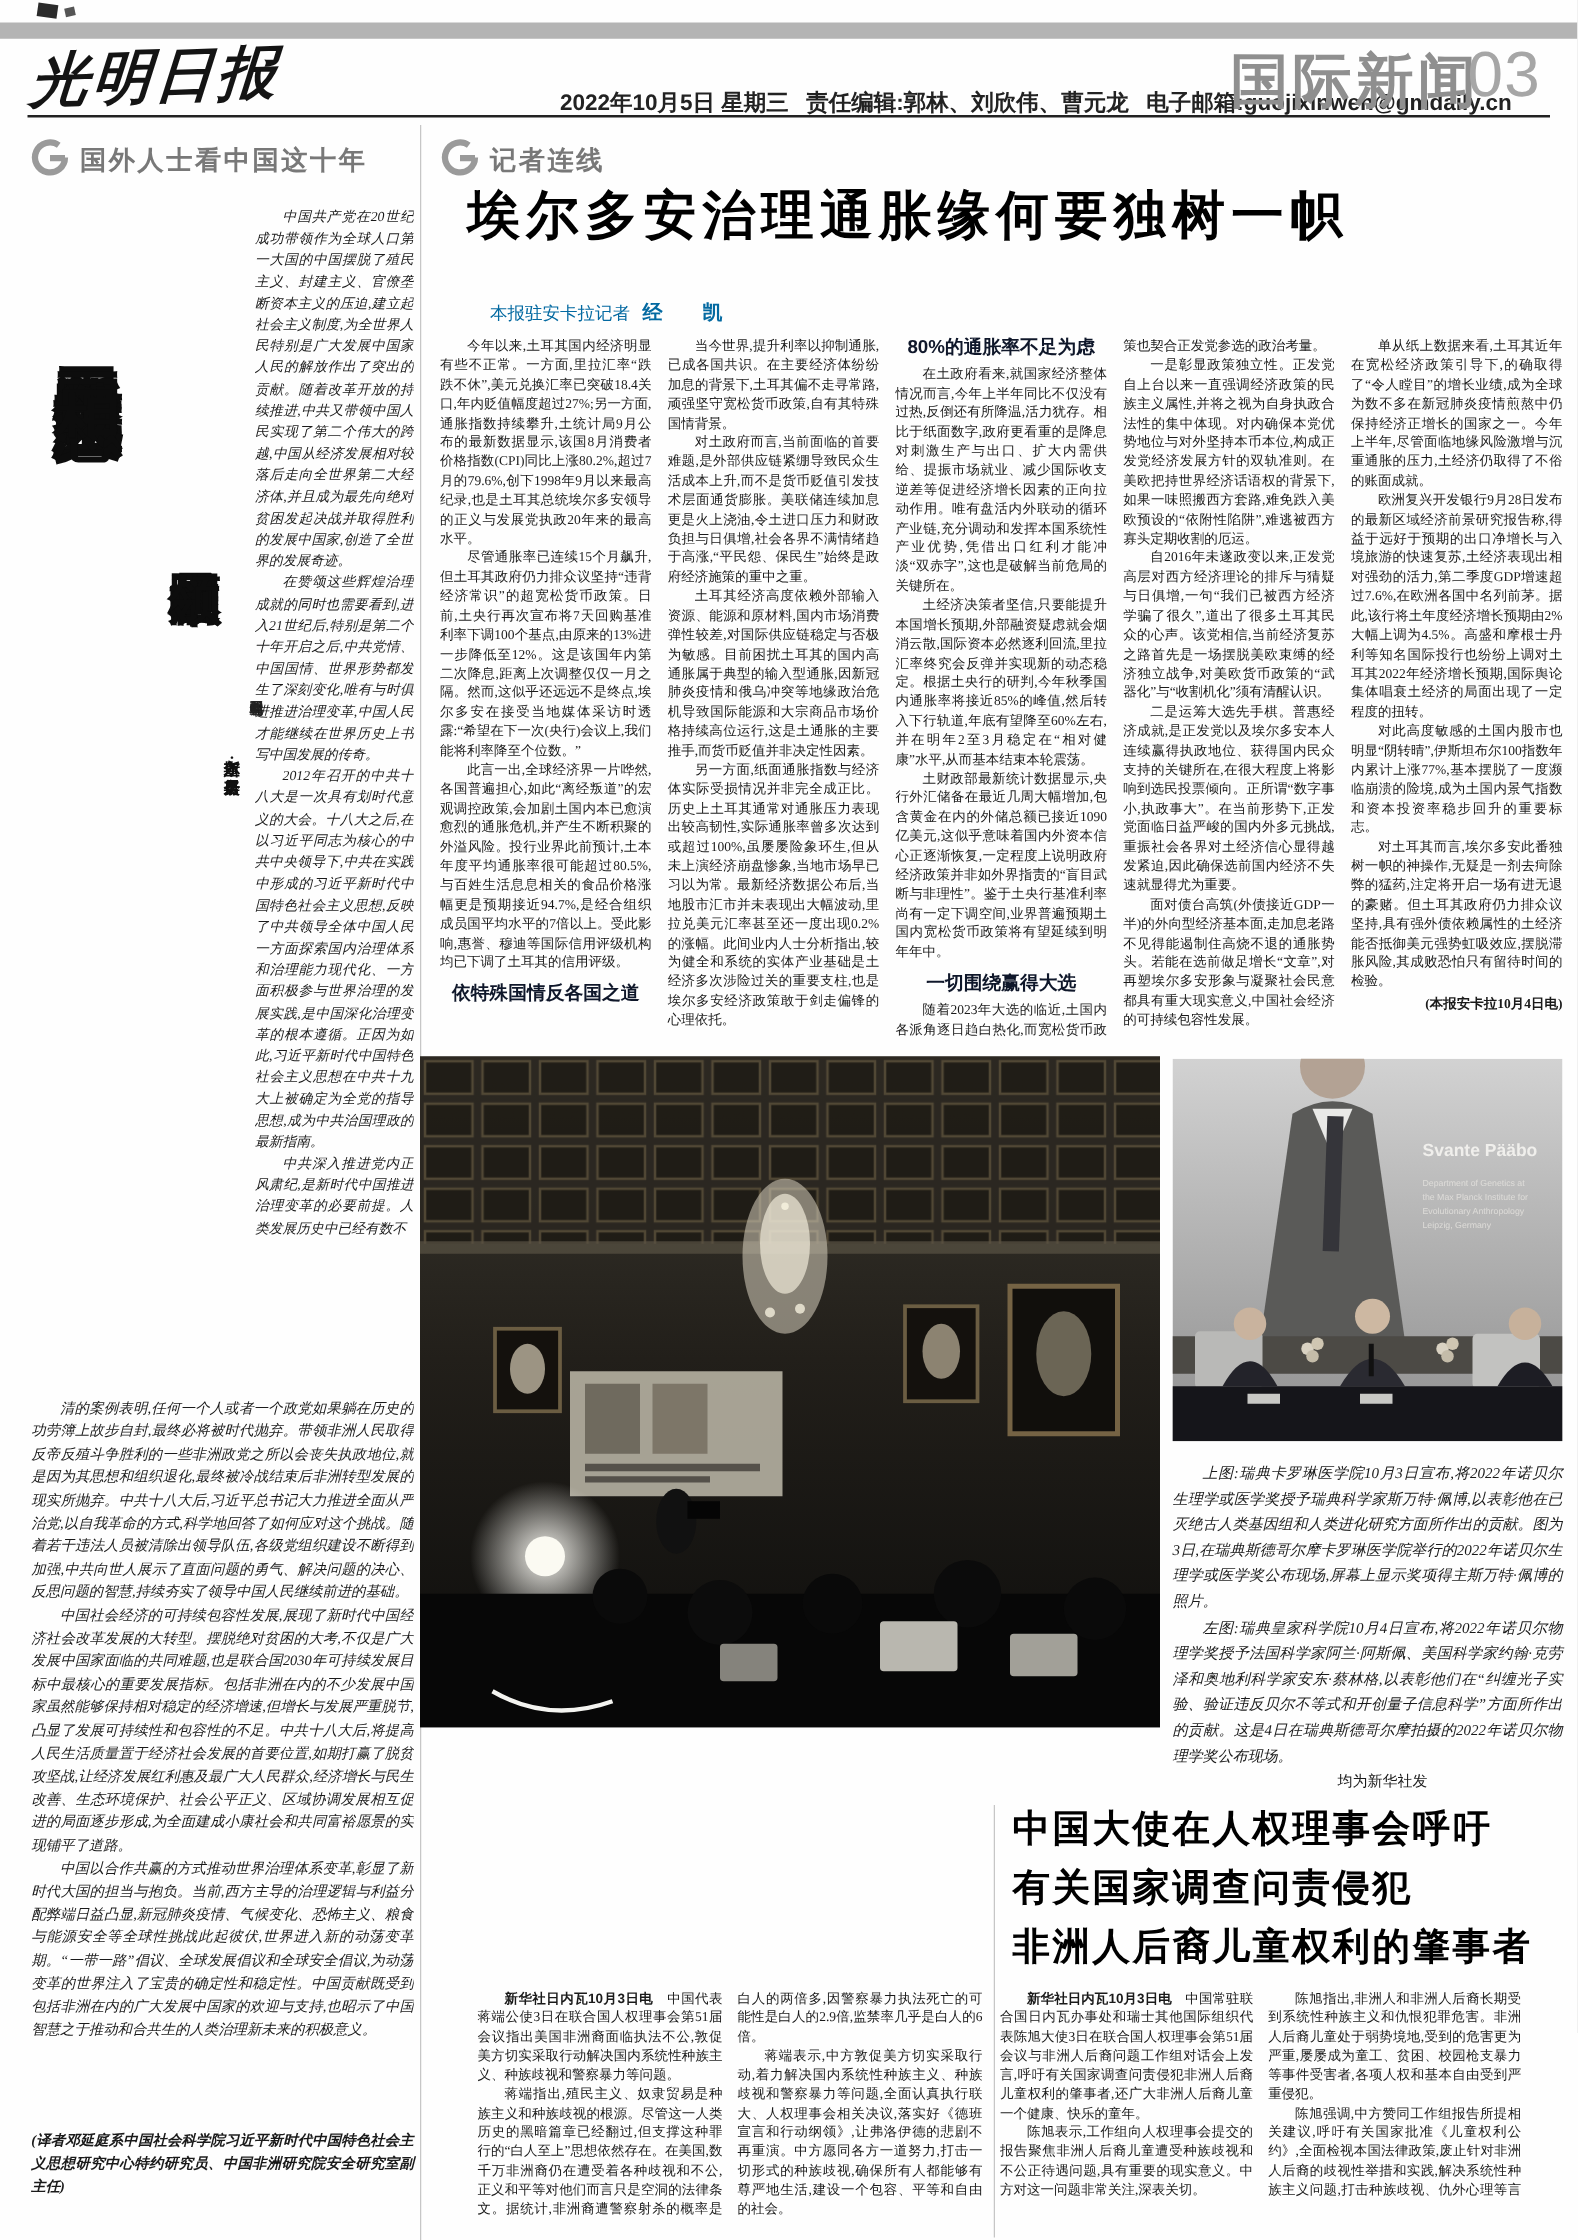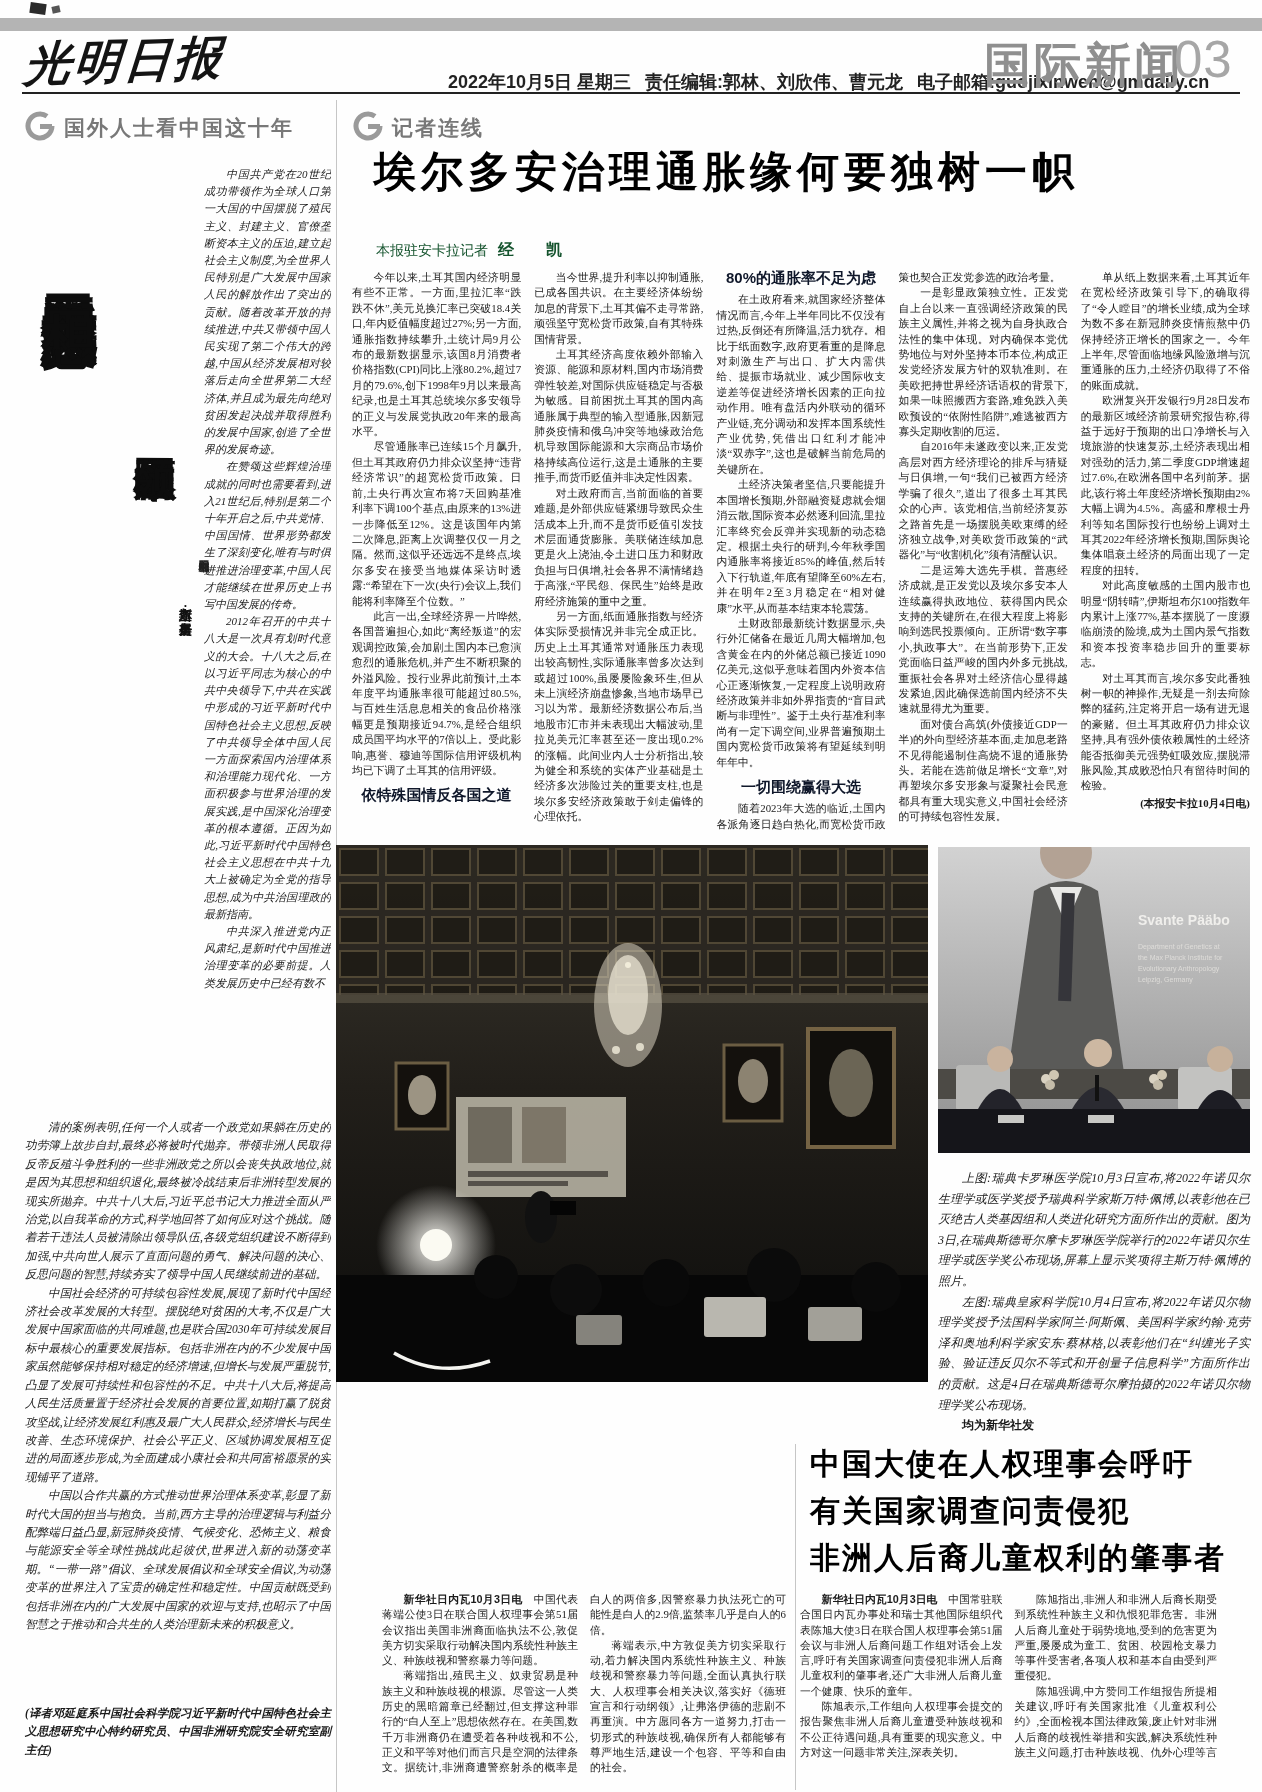--- a/index.html
+++ b/index.html
@@ -36,35 +36,35 @@
                 font-size:13px;font-weight:bold;color:#111;}
   #left-colnarrow{left:204px;top:166px;width:127px;height:946px;overflow:hidden;
                   font-size:11px;line-height:17.2px;text-align:justify;}
   #left-colwide{left:25px;top:1118px;width:306px;height:582px;overflow:hidden;
                 font-size:11.5px;line-height:18.4px;text-align:justify;}
   #left-colnarrow p,#left-colwide p{margin:0;text-indent:2em;}
   #left-footnote{left:25px;top:1704px;width:306px;font-size:11.5px;line-height:18.4px;
                  font-weight:bold;text-align:justify;}
   
   #main-headline{left:374px;top:144px;font-size:42px;font-weight:bold;letter-spacing:5px;color:#000;}
-  #main-byline{left:376px;top:240px;font-size:14px;color:#14532d;}
+  #main-byline{left:392px;top:240px;font-size:14px;color:#0369a1;}
   #main-byline b{font-size:16px;margin-left:10px;letter-spacing:8px;}
   #erdogan-body{left:352px;top:270px;width:898px;height:568px;overflow:hidden;
                 column-count:5;column-gap:13px;column-fill:auto;
                 font-size:10.8px;line-height:15.4px;text-align:justify;}
   #erdogan-body p{margin:0;text-indent:2em;}
   #erdogan-body h3{margin:9px 0 7px 0;font-size:15px;text-align:center;text-indent:0;
                    font-family:"Liberation Sans","DejaVu Sans",sans-serif;color:#0f172a;}
   #erdogan-body p.end-note{text-align:right;font-weight:bold;text-indent:0;margin-top:2px;}
   
   #photo-hall{left:336px;top:845px;width:592px;height:537px;}
   #photo-nobel{left:938px;top:847px;width:312px;height:306px;}
   #captions{left:938px;top:1168px;width:312px;font-size:12px;line-height:20.6px;text-align:justify;}
   #captions p{margin:0;text-indent:2em;}
-  #photo-credit{text-align:left;font-weight:bold;font-style:normal;text-indent:0;margin-top:2px;}
+  #photo-credit{text-align:center;font-weight:normal;font-style:normal;text-indent:0;margin-top:2px;}
   
   .btm-headline{font-size:30px;font-weight:bold;line-height:47px;letter-spacing:2px;color:#000;}
   #btm-left-headline{left:388px;top:1440px;width:400px;}
   #btm-right-headline{left:810px;top:1440px;width:440px;}
   .btm-body{column-count:2;column-gap:12px;column-fill:auto;height:198px;overflow:hidden;
             font-size:10.8px;line-height:15.3px;text-align:justify;}
   #btm-left-body{left:382px;top:1592px;width:404px;}
   #btm-right-body{left:800px;top:1592px;width:417px;}
   .btm-body p{margin:0;text-indent:2em;}
   .btm-body p b{font-family:"Liberation Sans","DejaVu Sans",sans-serif;}
@@ -122,22 +122,22 @@
   <div class="abs" id="main-headline">埃尔多安治理通胀缘何要独树一帜</div>
   <div class="abs" id="main-byline">
     <span>本报驻安卡拉记者</span><b>经　凯</b>
   </div>
   <div class="abs" id="erdogan-body">
       <p>今年以来,土耳其国内经济明显有些不正常。一方面,里拉汇率“跌跌不休”,美元兑换汇率已突破18.4关口,年内贬值幅度超过27%;另一方面,通胀指数持续攀升,土统计局9月公布的最新数据显示,该国8月消费者价格指数(CPI)同比上涨80.2%,超过7月的79.6%,创下1998年9月以来最高纪录,也是土耳其总统埃尔多安领导的正义与发展党执政20年来的最高水平。</p>
       <p>尽管通胀率已连续15个月飙升,但土耳其政府仍力排众议坚持“违背经济常识”的超宽松货币政策。日前,土央行再次宣布将7天回购基准利率下调100个基点,由原来的13%进一步降低至12%。这是该国年内第二次降息,距离上次调整仅仅一月之隔。然而,这似乎还远远不是终点,埃尔多安在接受当地媒体采访时透露:“希望在下一次(央行)会议上,我们能将利率降至个位数。”</p>
       <p>此言一出,全球经济界一片哗然,各国普遍担心,如此“离经叛道”的宏观调控政策,会加剧土国内本已愈演愈烈的通胀危机,并产生不断积聚的外溢风险。投行业界此前预计,土本年度平均通胀率很可能超过80.5%,与百姓生活息息相关的食品价格涨幅更是预期接近94.7%,是经合组织成员国平均水平的7倍以上。受此影响,惠誉、穆迪等国际信用评级机构均已下调了土耳其的信用评级。</p>
       <h3>依特殊国情反各国之道</h3>
       <p>当今世界,提升利率以抑制通胀,已成各国共识。在主要经济体纷纷加息的背景下,土耳其偏不走寻常路,顽强坚守宽松货币政策,自有其特殊国情背景。</p>
+      <p>对土政府而言,当前面临的首要难题,是外部供应链紧绷导致民众生活成本上升,而不是货币贬值引发技术层面通货膨胀。美联储连续加息更是火上浇油,令土进口压力和财政负担与日俱增,社会各界不满情绪趋于高涨,“平民怨、保民生”始终是政府经济施策的重中之重。</p>
       <p>土耳其经济高度依赖外部输入资源、能源和原材料,国内市场消费弹性较差,对国际供应链稳定与否极为敏感。目前困扰土耳其的国内高通胀属于典型的输入型通胀,因新冠肺炎疫情和俄乌冲突等地缘政治危机导致国际能源和大宗商品市场价格持续高位运行,这是土通胀的主要推手,而货币贬值并非决定性因素。</p>
-      <p>对土政府而言,当前面临的首要难题,是外部供应链紧绷导致民众生活成本上升,而不是货币贬值引发技术层面通货膨胀。美联储连续加息更是火上浇油,令土进口压力和财政负担与日俱增,社会各界不满情绪趋于高涨,“平民怨、保民生”始终是政府经济施策的重中之重。</p>
       <p>另一方面,纸面通胀指数与经济体实际受损情况并非完全成正比。历史上土耳其通常对通胀压力表现出较高韧性,实际通胀率曾多次达到或超过100%,虽屡屡险象环生,但从未上演经济崩盘惨象,当地市场早已习以为常。最新经济数据公布后,当地股市汇市并未表现出大幅波动,里拉兑美元汇率甚至还一度出现0.2%的涨幅。此间业内人士分析指出,较为健全和系统的实体产业基础是土经济多次涉险过关的重要支柱,也是埃尔多安经济政策敢于剑走偏锋的心理依托。</p>
       <h3>80%的通胀率不足为虑</h3>
       <p>在土政府看来,就国家经济整体情况而言,今年上半年同比不仅没有过热,反倒还有所降温,活力犹存。相比于纸面数字,政府更看重的是降息对刺激生产与出口、扩大内需供给、提振市场就业、减少国际收支逆差等促进经济增长因素的正向拉动作用。唯有盘活内外联动的循环产业链,充分调动和发挥本国系统性产业优势,凭借出口红利才能冲淡“双赤字”,这也是破解当前危局的关键所在。</p>
       <p>土经济决策者坚信,只要能提升本国增长预期,外部融资疑虑就会烟消云散,国际资本必然逐利回流,里拉汇率终究会反弹并实现新的动态稳定。根据土央行的研判,今年秋季国内通胀率将接近85%的峰值,然后转入下行轨道,年底有望降至60%左右,并在明年2至3月稳定在“相对健康”水平,从而基本结束本轮震荡。</p>
       <p>土财政部最新统计数据显示,央行外汇储备在最近几周大幅增加,包含黄金在内的外储总额已接近1090亿美元,这似乎意味着国内外资本信心正逐渐恢复,一定程度上说明政府经济政策并非如外界指责的“盲目武断与非理性”。鉴于土央行基准利率尚有一定下调空间,业界普遍预期土国内宽松货币政策将有望延续到明年年中。</p>
       <h3>一切围绕赢得大选</h3>
       <p>随着2023年大选的临近,土国内各派角逐日趋白热化,而宽松货币政策也契合正发党参选的政治考量。</p>
       <p>一是彰显政策独立性。正发党自上台以来一直强调经济政策的民族主义属性,并将之视为自身执政合法性的集中体现。对内确保本党优势地位与对外坚持本币本位,构成正发党经济发展方针的双轨准则。在美欧把持世界经济话语权的背景下,如果一味照搬西方套路,难免跌入美欧预设的“依附性陷阱”,难逃被西方寡头定期收割的厄运。</p>
       <p>自2016年未遂政变以来,正发党高层对西方经济理论的排斥与猜疑与日俱增,一句“我们已被西方经济学骗了很久”,道出了很多土耳其民众的心声。该党相信,当前经济复苏之路首先是一场摆脱美欧束缚的经济独立战争,对美欧货币政策的“武器化”与“收割机化”须有清醒认识。</p>
       <p>二是运筹大选先手棋。普惠经济成就,是正发党以及埃尔多安本人连续赢得执政地位、获得国内民众支持的关键所在,在很大程度上将影响到选民投票倾向。正所谓“数字事小,执政事大”。在当前形势下,正发党面临日益严峻的国内外多元挑战,重振社会各界对土经济信心显得越发紧迫,因此确保选前国内经济不失速就显得尤为重要。</p>

